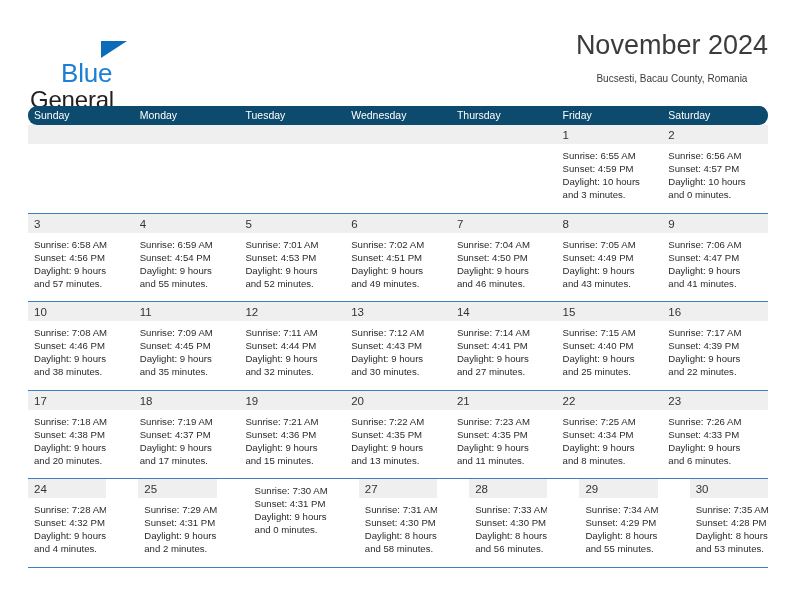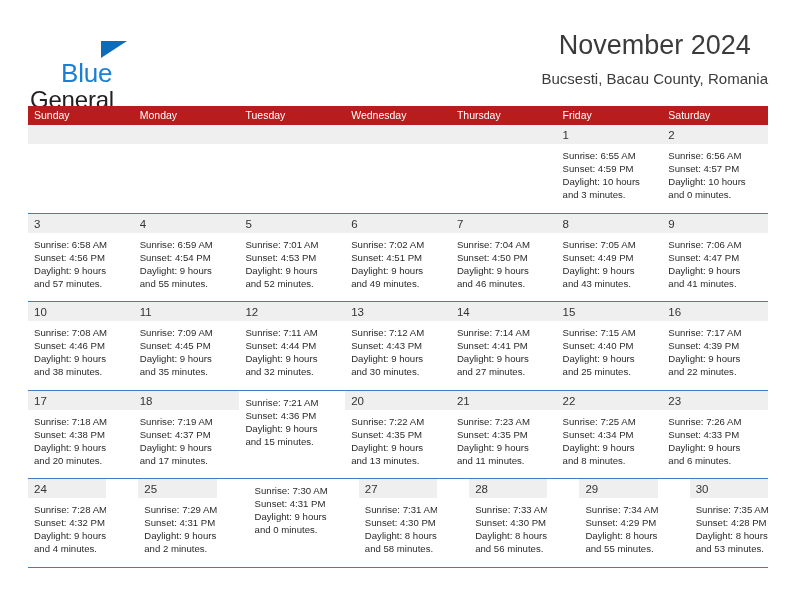--- a/index.html
+++ b/index.html
@@ -71,38 +71,39 @@
     text-align: center;
   }
   .month-title {
     font-size: 27px;
     color: #3b3b3b;
     font-weight: normal;
     line-height: 34px;
     white-space: nowrap;
   }
   .location {
-    font-size: 15px;
+    font-size: 10px;
     color: #3b3b3b;
     line-height: 22px;
     margin-top: 6px;
     white-space: nowrap;
   }
 
   
   .calendar {
     position: absolute;
     left: 28px;
     top: 106px;
     width: 740px;
   }
   .weekdays {
     display: flex;
-    background: #b91c1c;
+    background: #0c4a6e;
     height: 19px;
+    border-radius: 9px;
   }
   .weekday {
     flex: 1 1 0;
     color: #ffffff;
     font-size: 10.5px;
     line-height: 19px;
     padding-left: 6px;
     box-sizing: border-box;
     white-space: nowrap;
   }
@@ -365,20 +366,21 @@
           <div class="daycell">
             <div class="daynum-band"><span class="daynum">18</span></div>
             <div class="details">
               <div class="detail-line">Sunrise: 7:19 AM</div>
               <div class="detail-line">Sunset: 4:37 PM</div>
               <div class="detail-line">Daylight: 9 hours</div>
               <div class="detail-line">and 17 minutes.</div>
             </div>
           </div>
           <div class="daycell">
+            <div class="daynum-band"><span class="daynum">19</span></div>
             <div class="details">
               <div class="detail-line">Sunrise: 7:21 AM</div>
               <div class="detail-line">Sunset: 4:36 PM</div>
               <div class="detail-line">Daylight: 9 hours</div>
               <div class="detail-line">and 15 minutes.</div>
             </div>
           </div>
           <div class="daycell">
             <div class="daynum-band"><span class="daynum">20</span></div>
             <div class="details">

